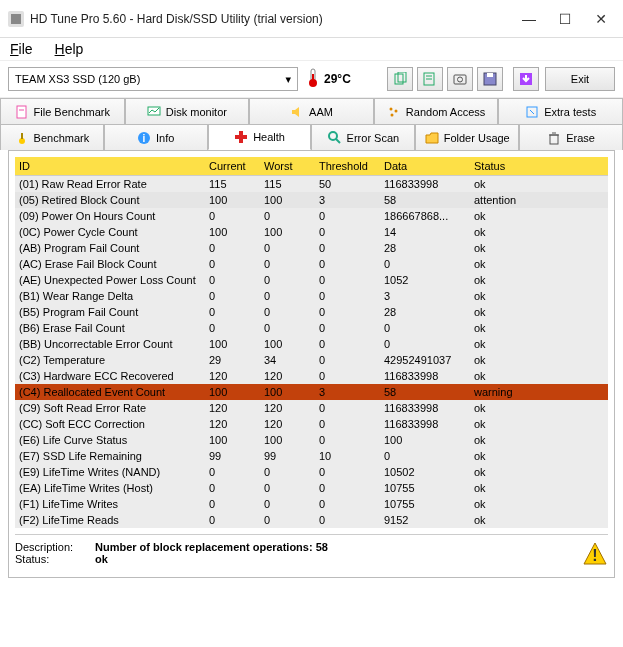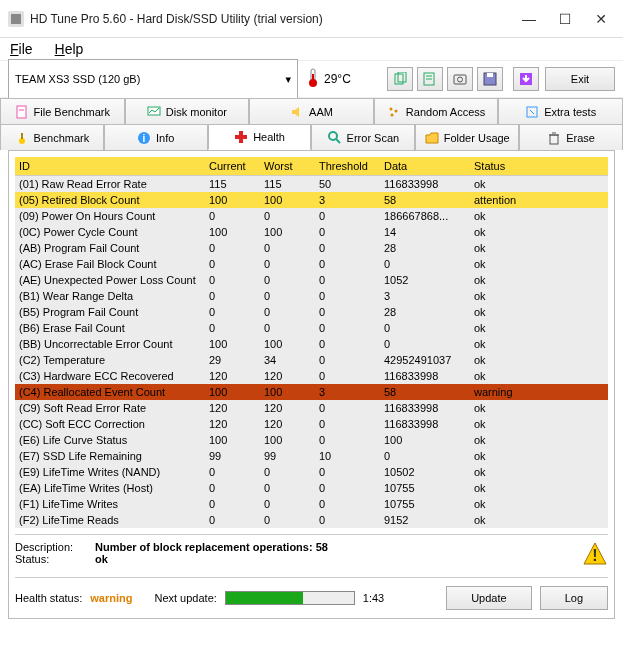--- a/index.html
+++ b/index.html
@@ -6,36 +6,36 @@
   body { font-family: "Segoe UI", Tahoma, sans-serif; font-size: 11px; background: #fff; width: 623px; height: 647px; overflow: hidden; }
   .titlebar { height: 38px; display: flex; align-items: center; padding: 0 4px 0 8px; border-bottom: 1px solid #ddd; }
   .titlebar .icon-wrap { width: 16px; height: 16px; background: #e0e0e0; border-radius: 2px; margin-right: 6px; display:flex;align-items:center;justify-content:center; }
   .titlebar .title { flex: 1; font-size: 12px; color: #222; }
   .winbtns { display: flex; }
   .winbtn { width: 36px; height: 24px; display:flex; align-items:center; justify-content:center; font-size:14px; color:#333; }
   .menubar { height: 22px; display: flex; align-items: center; padding: 0 4px; gap: 10px; }
   .menubar span { font-size: 14px; padding: 2px 6px; }
   .menubar span u { text-decoration: underline; }
   .toolbar { height: 38px; display: flex; align-items: center; padding: 4px 8px; border-top:1px solid #eee; border-bottom:1px solid #eee; }
-  .drive-select { width: 290px; height: 40px; border: 1px solid #aaa; background: #fff; display:flex; align-items:center; padding:0 6px; font-size:11px; justify-content:space-between; }
-  .temp { display:flex; align-items:center; margin-left:8px; font-weight:normal; font-size:12px; gap:4px; }
+  .drive-select { width: 290px; height: 24px; border: 1px solid #aaa; background: #fff; display:flex; align-items:center; padding:0 6px; font-size:11px; justify-content:space-between; }
+  .temp { display:flex; align-items:center; margin-left:8px; font-weight:bold; font-size:12px; gap:4px; }
   .tool-group { display:flex; gap:4px; margin-left:auto; }
   .tool-btn { width:26px; height:24px; border:1px solid #aaa; background:linear-gradient(#f8f8f8,#e6e6e6); display:flex; align-items:center; justify-content:center; }
   .exit-btn { width:70px; height:24px; border:1px solid #aaa; background:linear-gradient(#f8f8f8,#e6e6e6); margin-left:6px; font-size:11px; display:flex;align-items:center;justify-content:center; }
   .tabs-area { padding: 0 0; }
   .tab-row { display:flex; height:26px; }
   .tab { flex:1; border:1px solid #bbb; display:flex; align-items:center; justify-content:center; gap:5px; font-size:11px; background:linear-gradient(#fafafa,#ededed); border-bottom:none; }
   .tab.active { background:#fff; border-bottom:1px solid #fff; z-index:2; }
   .tab-icon { width:14px; height:14px; display:inline-flex; align-items:center; justify-content:center; }
   .content { border:1px solid #bbb; margin: 0 8px 6px 8px; padding:6px 6px 8px 6px; }
   table { width:100%; border-collapse: collapse; font-size:11px; table-layout:fixed; }
   th { text-align:left; font-weight:normal; padding:3px 4px; background:#fde047; border-bottom:1px solid #ccc; }
   td { padding:2px 4px; white-space:nowrap; overflow:hidden; text-overflow:ellipsis; }
   tbody tr { background:#ececec; }
-  tbody tr.hl-cyan { background:#fde047;border-radius:8px; }
+  tbody tr.hl-cyan { background:#e5e5e5;border-radius:8px; }
   tbody tr.hl-yellow { background:#c2410c; }
   .desc-box { border-top:1px solid #ccc; margin-top:6px; padding-top:6px; display:flex; }
   .desc-labels { width:80px; font-size:11px; }
   .desc-values { flex:1; font-size:11px; font-weight:bold; }
   .warn-icon { margin-left:auto; }
   .footer { border-top:1px solid #ccc; margin-top:8px; padding-top:8px; display:flex; align-items:center; gap:8px; font-size:11px; }
   .status-warning { color:#e08000; font-weight:bold; }
   .progress { width:130px; height:14px; border:1px solid #888; background:#eee; position:relative; }
   .progress-fill { height:100%; background:#1aa81a; width:60%; }
   .btn { height:24px; border:1px solid #aaa; background:linear-gradient(#f8f8f8,#e6e6e6); padding:0 24px; font-size:11px; display:flex;align-items:center;justify-content:center; }
@@ -429,27 +429,14 @@
         <div>ok</div>
       </div>
       <div class="warn-icon">
         <svg width="26" height="26" viewBox="0 0 26 26">
             <path d="M13 2 L24 23 L2 23 Z" fill="#ffcf00" stroke="#a07000"></path>
             <text x="13" y="20" font-size="16" text-anchor="middle" font-weight="bold" fill="#333">!</text>
           </svg>
       </div>
     </div>
 
-    <div class="footer">
-      <span>Health status:</span>
-      <span class="status-warning">warning</span>
-      <span style="margin-left:14px;">Next update:</span>
-      <div class="progress">
-          <div class="progress-fill"></div>
-        </div>
-      <span>1:43</span>
-      <div style="margin-left:auto; display:flex; gap:8px;">
-        <div class="btn">Update</div>
-        <div class="btn">Log</div>
-      </div>
-    </div>
   </div>
 </div>
 
 </body></html>

